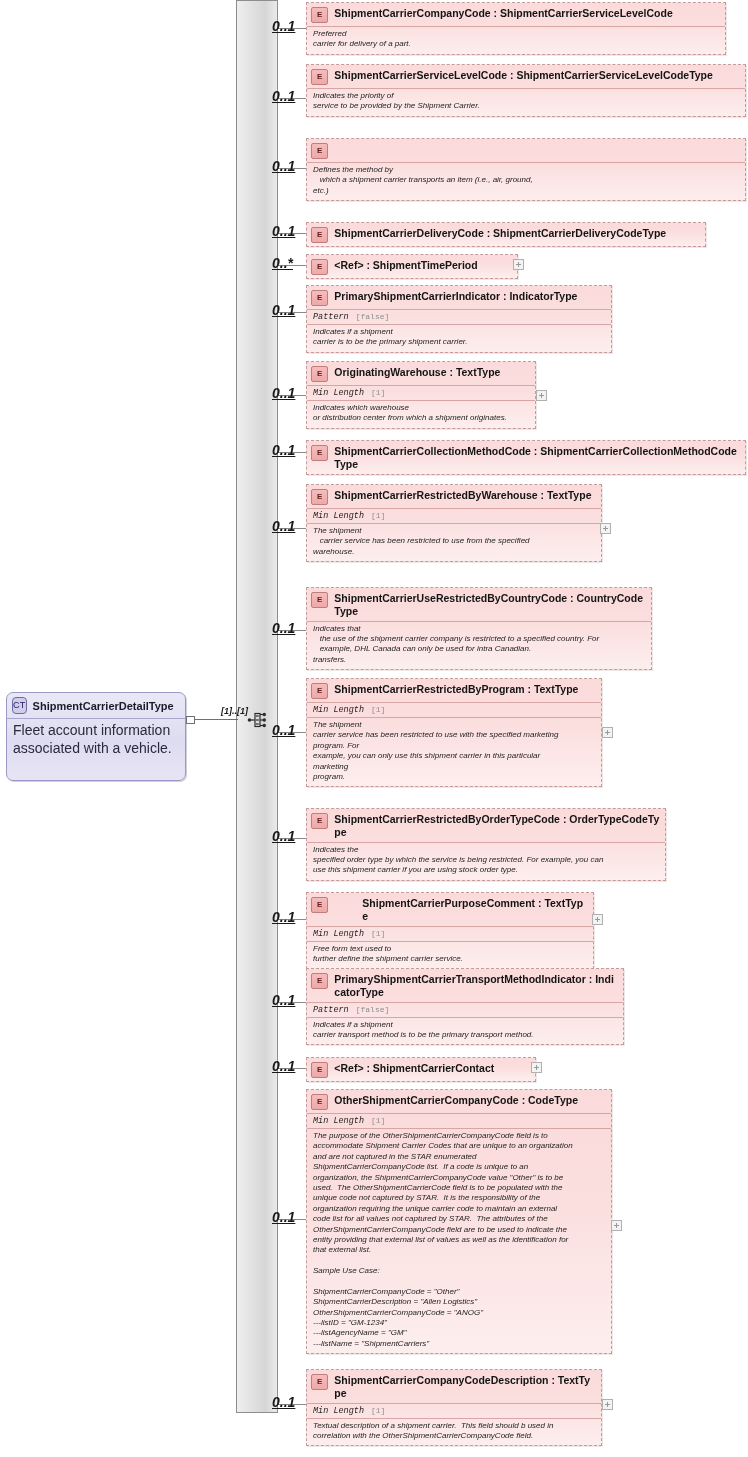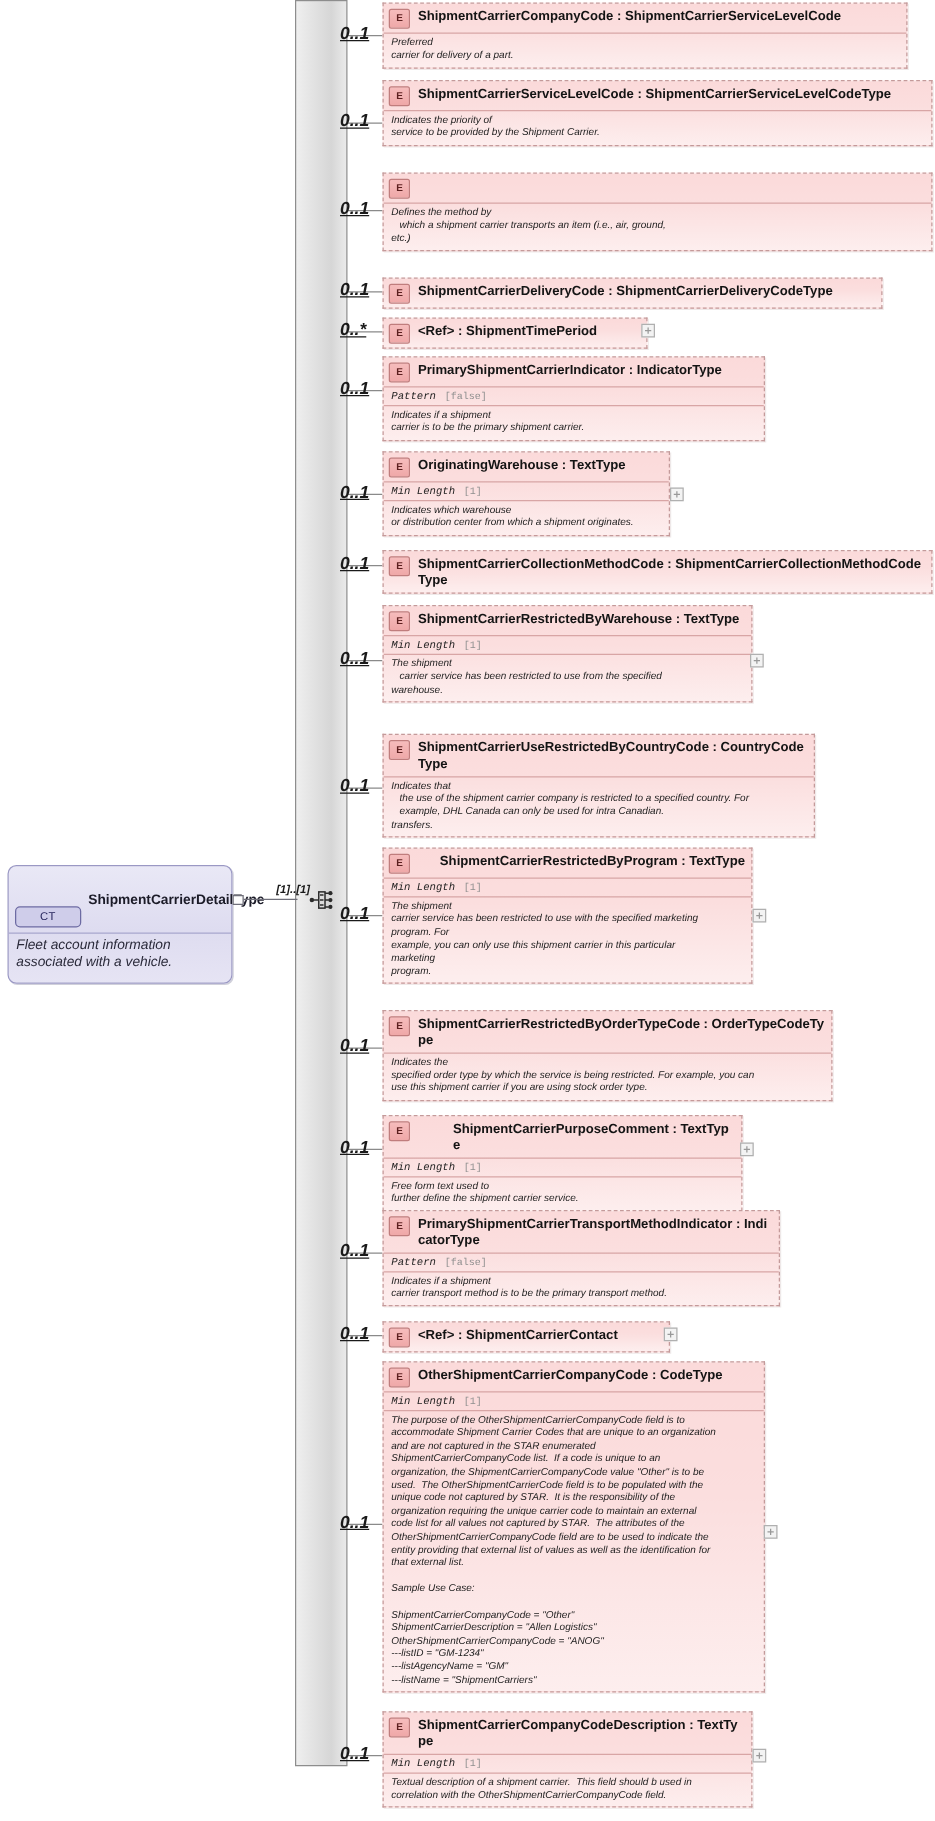--- a/index.html
+++ b/index.html
@@ -36,35 +36,33 @@
   }
   .ct-badge {
     flex: none;
     border: 1px solid #6d6ba3;
     border-radius: 4px;
     background: #cfcdea;
     color: #23225a;
     font-size: 9px;
     font-weight: normal;
     line-height: 1;
-    padding: 3px 19px;
+    padding: 3px 0;
     letter-spacing: .3px;
-    margin-top: 28px;
   }
   .ct-title {
     font-size: 11px;
     font-weight: bold;
     color: #1b1b28;
     white-space: nowrap;
   }
   .ct-doc {
     border-top: 1px solid #a8a6cd;
-    padding: 3px 6px 8px 6px;
-    font-size: 11px;
-    font-style: italic;
+    padding: 3px 6px 23px 6px;
+    font-size: 14px;
     color: #2a2a3a;
     line-height: 1.25;
   }
 
   
   .ct-stub {
     position: absolute;
     left: 186px;
     top: 716px;
     width: 9px;
@@ -331,21 +329,21 @@
         <div class="e-doc">Indicates that
    the use of the shipment carrier company is restricted to a specified country. For
    example, DHL Canada can only be used for intra Canadian.
 transfers.</div>
       </div>
       <div class="wire" style="left: 278px; top: 732px; width: 28px;"></div>
       <div class="card" style="left: 272px; top: 722px;">0..1</div>
       <div class="el" style="left: 306px; top: 678px; width: 296px;">
         <div class="el-head">
           <span class="e-badge">E</span>
-          <span class="e-name" style="width: 278px; text-align: right;">ShipmentCarrierRestrictedByProgram : TextType</span>
+          <span class="e-name" style="width: 278px;">ShipmentCarrierRestrictedByProgram : TextType</span>
         </div>
         <div class="facet"><span class="fname">Min Length</span><span class="fval">[1]</span></div>
         <div class="e-doc">The shipment
 carrier service has been restricted to use with the specified marketing
 program. For
 example, you can only use this shipment carrier in this particular
 marketing
 program.</div>
       </div>
       <div class="plus" style="left: 602px; top: 727px;"></div>

